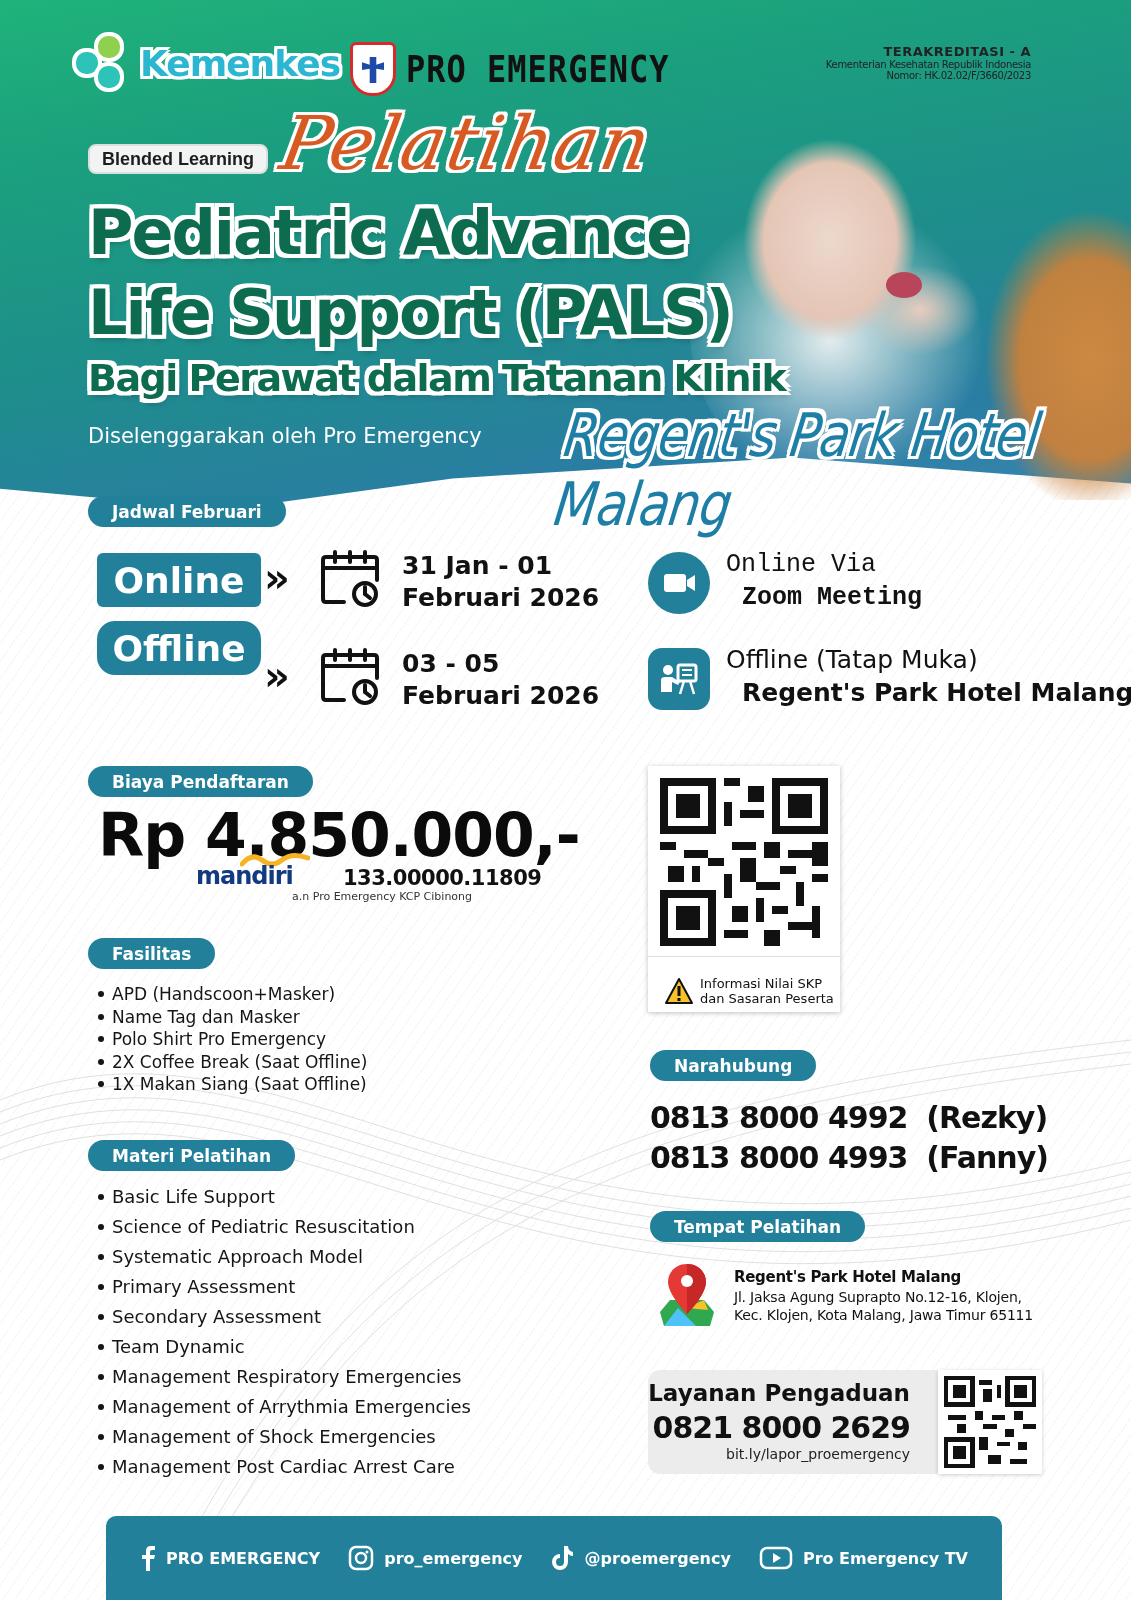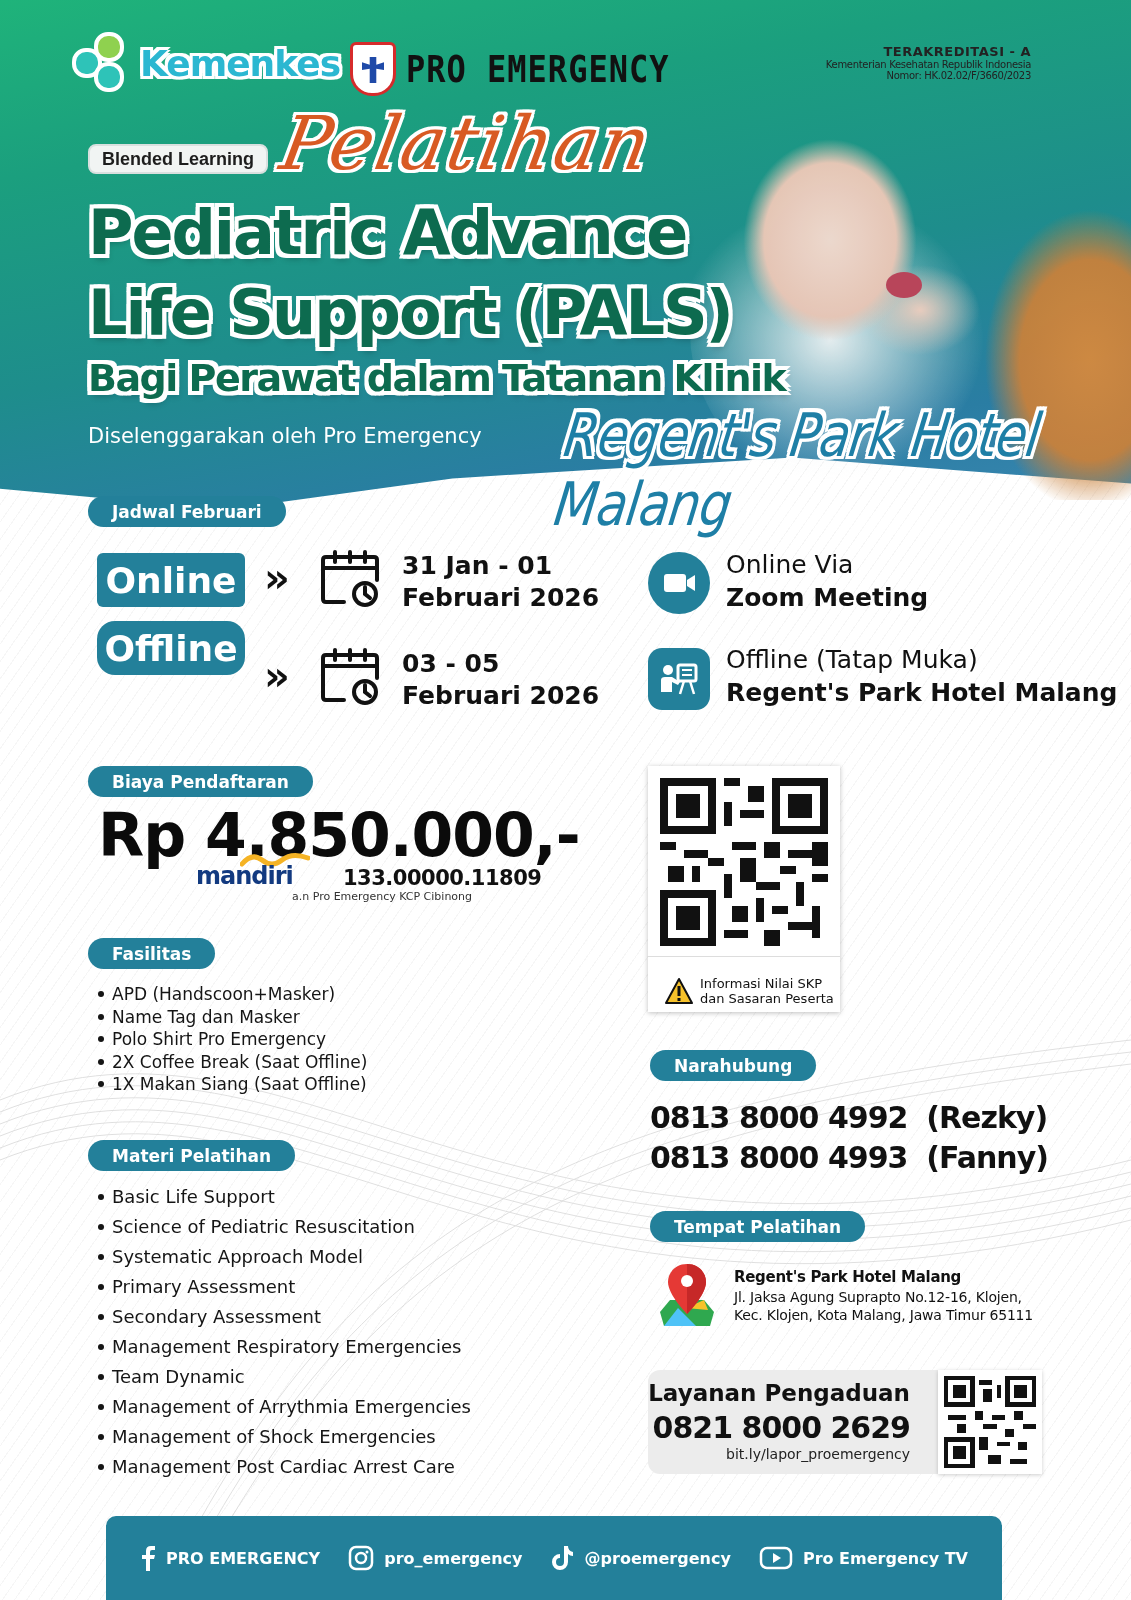--- a/index.html
+++ b/index.html
@@ -91,32 +91,32 @@
 
   
   .pill {
     position: absolute; height: 31px; padding: 0 24px; border-radius: 16px;
     background: #23809a; color: #fff; font-family: "DejaVu Sans", sans-serif; font-weight: bold; font-size: 17px;
     display: flex; align-items: center; white-space: nowrap;
   }
 
   
   .mode-btn {
-    position: absolute; width: 148px; height: 54px; border-radius: 6px; background: #23809a;
+    position: absolute; width: 164px; height: 54px; border-radius: 6px; background: #23809a;
     color: #fff; font-weight: bold; font-size: 36px; font-family: "DejaVu Sans", sans-serif;
     display: flex; align-items: center; justify-content: center;
   }
   .chev { position: absolute; font-size: 40px; font-weight: bold; color: #111; }
   .cal { position: absolute; width: 60px; height: 58px; }
   .date { position: absolute; font-weight: bold; font-size: 25px; line-height: 32px; color: #111; font-family: "DejaVu Sans", sans-serif; }
 
   .circle-ic { position: absolute; width: 62px; height: 62px; border-radius: 50%; background: #23809a; }
   .sq-ic { position: absolute; width: 62px; height: 62px; border-radius: 14px; background: #23809a; }
   .via { position: absolute; font-size: 25px; line-height: 33px; color: #111; font-family: "DejaVu Sans", sans-serif; white-space: nowrap; }
-  .via b { font-weight: bold; }
+  .via b { font-weight: bold; margin-left: 16px; }
 
   
   .price { left: 98px; top: 800px; font-family: "DejaVu Sans", sans-serif; font-weight: bold; font-size: 60px; color: #0b0b0b; letter-spacing: -1px; white-space: nowrap; }
   .mandiri-wave { left: 240px; top: 852px; width: 70px; height: 16px; }
   .mandiri { left: 196px; top: 862px; font-family: "DejaVu Sans", sans-serif; font-weight: bold; font-size: 24px; color: #123a80; letter-spacing: -1px; }
   .acct { left: 296px; top: 866px; font-family: "DejaVu Sans", sans-serif; font-weight: bold; font-size: 21px; color: #111; letter-spacing: -0.5px; margin-left: 47px; }
   .acct-name { left: 292px; top: 890px; font-size: 11px; color: #333; font-family: "DejaVu Sans", sans-serif; }
 
   
   .qr-card { left: 648px; top: 766px; width: 192px; height: 246px; background: #fff; box-shadow: 0 1px 5px rgba(0,0,0,0.25); }
@@ -241,21 +241,21 @@
   <div>03 - 05</div>
   <div>Februari 2026</div>
 </div>
 
 <div class="circle-ic" style="left:648px;top:552px;">
   <svg width="62" height="62" viewBox="0 0 62 62">
       <rect x="16" y="22" width="22" height="18" rx="3" fill="#fff"></rect>
       <path d="M39 28 L47 23 V39 L39 34 Z" fill="#fff"></path>
     </svg>
 </div>
-<div class="via" style="left:726px;top:548px;">
+<div class="via" style="left:726px;top:548px;font-family:Liberation Mono, monospace;">
   <div>Online Via</div>
   <b>Zoom Meeting</b>
 </div>
 
 <div class="sq-ic" style="left:648px;top:648px;">
   <svg width="62" height="62" viewBox="0 0 62 62">
       <circle cx="20" cy="22" r="5" fill="#fff"></circle>
       <path d="M13 44 V32 Q13 29 17 29 H24 L32 34 L30 37 L24 34 V44 Z" fill="#fff"></path>
       <rect x="30" y="17" width="18" height="16" rx="2" fill="none" stroke="#fff" stroke-width="3"></rect>
       <path d="M34 22 H44 M34 27 H44" stroke="#fff" stroke-width="2"></path>
@@ -351,22 +351,22 @@
   <div><span>0813 8000 4993</span>&nbsp; <span>(Fanny)</span></div>
 </div>
 
 <div class="pill" style="left:88px;top:1140px;">Materi Pelatihan</div>
 <ul class="bullets mat">
   <li>Basic Life Support</li>
   <li>Science of Pediatric Resuscitation</li>
   <li>Systematic Approach Model</li>
   <li>Primary Assessment</li>
   <li>Secondary Assessment</li>
+  <li>Team Dynamic</li>
   <li>Management Respiratory Emergencies</li>
-  <li>Team Dynamic</li>
   <li>Management of Arrythmia Emergencies</li>
   <li>Management of Shock Emergencies</li>
   <li>Management Post Cardiac Arrest Care</li>
 </ul>
 
 <div class="pill" style="left:650px;top:1211px;">Tempat Pelatihan</div>
 <svg class="abs pin" viewBox="0 0 62 66">
   <path d="M4 50 L14 38 H48 L58 50 L54 64 H8 Z" fill="#2fa84f"></path>
   <path d="M8 64 L22 46 L40 64 Z" fill="#4fc3f7"></path>
   <path d="M30 46 L48 38 L52 48 Z" fill="#f7c22b"></path>

